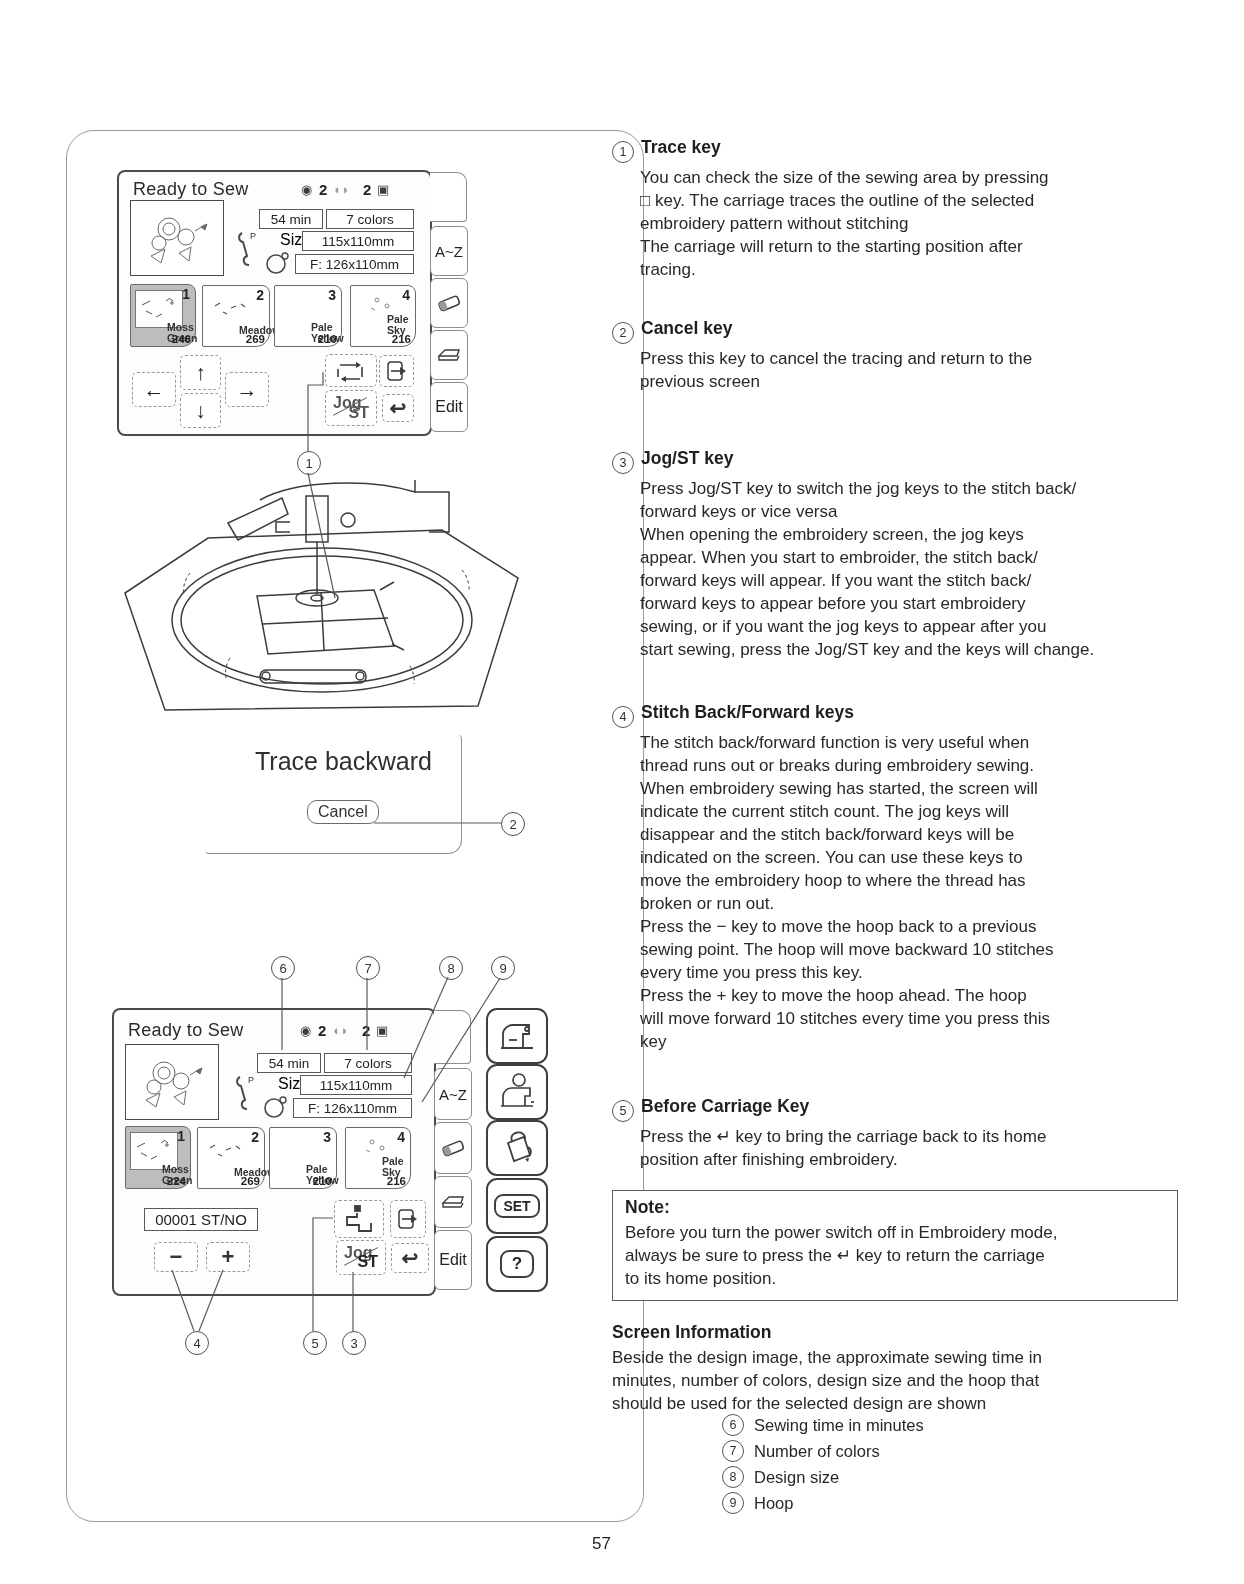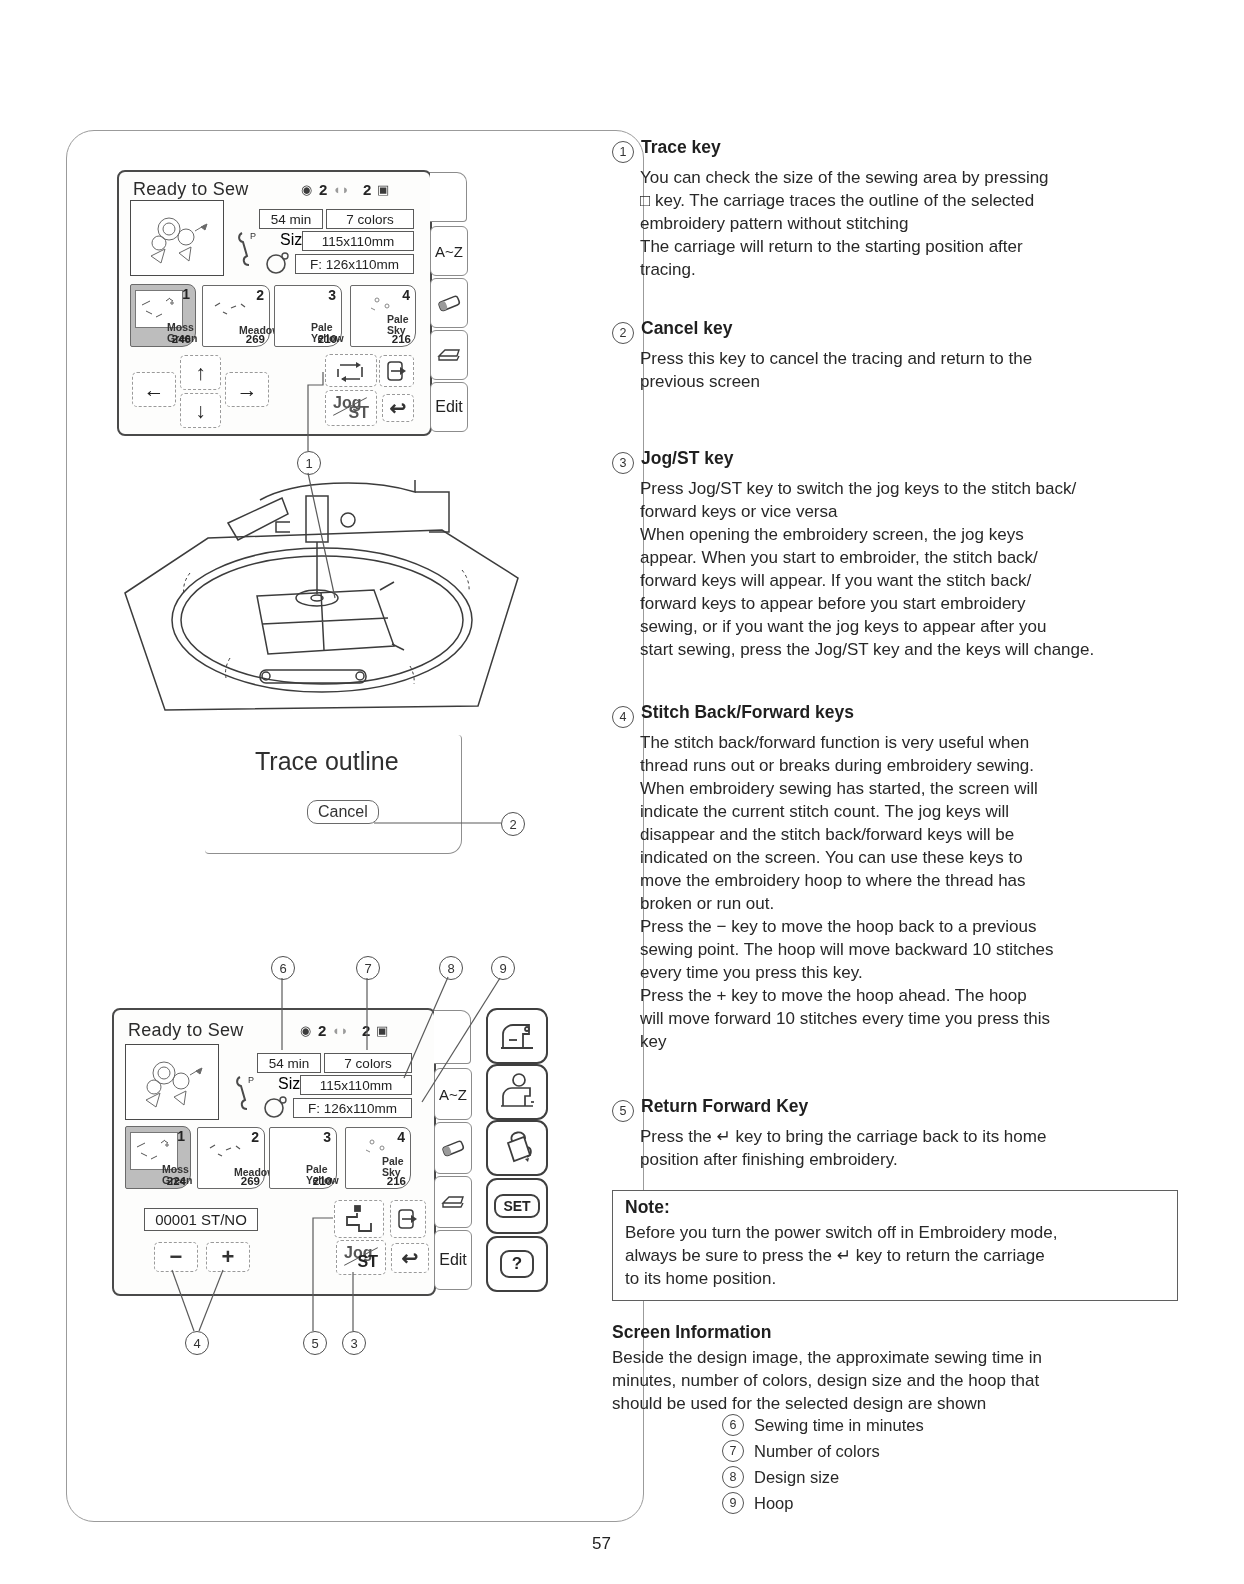--- a/index.html
+++ b/index.html
@@ -227,21 +227,21 @@
       <ellipse cx="207" cy="120" rx="21" ry="8"></ellipse>
       <ellipse cx="207" cy="120" rx="6" ry="3"></ellipse>
       <rect x="150" y="192" width="106" height="13" rx="6"></rect>
       <circle cx="156" cy="198" r="4"></circle>
         <circle cx="250" cy="198" r="4"></circle>
       <path d="M80,95 q-8,10 -6,22 M352,92 q8,10 7,22 M120,180 q-6,10 -4,20 M300,188 q5,9 4,18" stroke-dasharray="3,3" stroke-width="1"></path>
     </g>
   </svg>
 
   <div class="abs trace-box" style="left:205px;top:735px;width:256px;height:118px;">
-    <div class="abs trace-title" style="left:50px;top:12px;">Trace outline</div>
+    <div class="abs trace-title" style="left:50px;top:12px;">Trace backward</div>
     <div class="abs cancel-btn" style="left:102px;top:65px;">Cancel</div>
   </div>
 
   <div class="abs lcd" style="left:112px;top:1008px;width:320px;height:284px;">
     <span class="abs lcd-title" style="left:14px;top:10px;">Ready to Sew</span>
     <span class="abs hdr-ico" style="left:186px;top:13px;">◉</span>
     <span class="abs hdr-num" style="left:204px;top:12px;">2</span>
     <span class="abs hdr-ico" style="left:218px;top:13px;color:#9a9a9a;">◖◗</span>
     <span class="abs hdr-num" style="left:248px;top:12px;">2</span>
     <span class="abs hdr-ico" style="left:262px;top:13px;">▣</span>
@@ -502,21 +502,21 @@
 sewing point. The hoop will move backward 10 stitches
 every time you press this key.
 Press the + key to move the hoop ahead. The hoop
 will move forward 10 stitches every time you press this
 key</div>
   </div>
 
   <div class="abs sec" style="top:1096px;">
     <span class="cnum">
         <span>5</span>
-      </span><span class="sec-title">Return Forward Key</span>
+      </span><span class="sec-title">Before Carriage Key</span>
     <div class="sec-body">Press the ↵ key to bring the carriage back to its home
 position after finishing embroidery.</div>
   </div>
 
   <div class="abs sec notebox" style="top:1190px;width:540px;">
     <div class="sec-title">Note:</div>
     <div class="sec-body" style="margin-left:0;">Before you turn the power switch off in Embroidery mode,
 always be sure to press the ↵ key to return the carriage
 to its home position.</div>
   </div>

